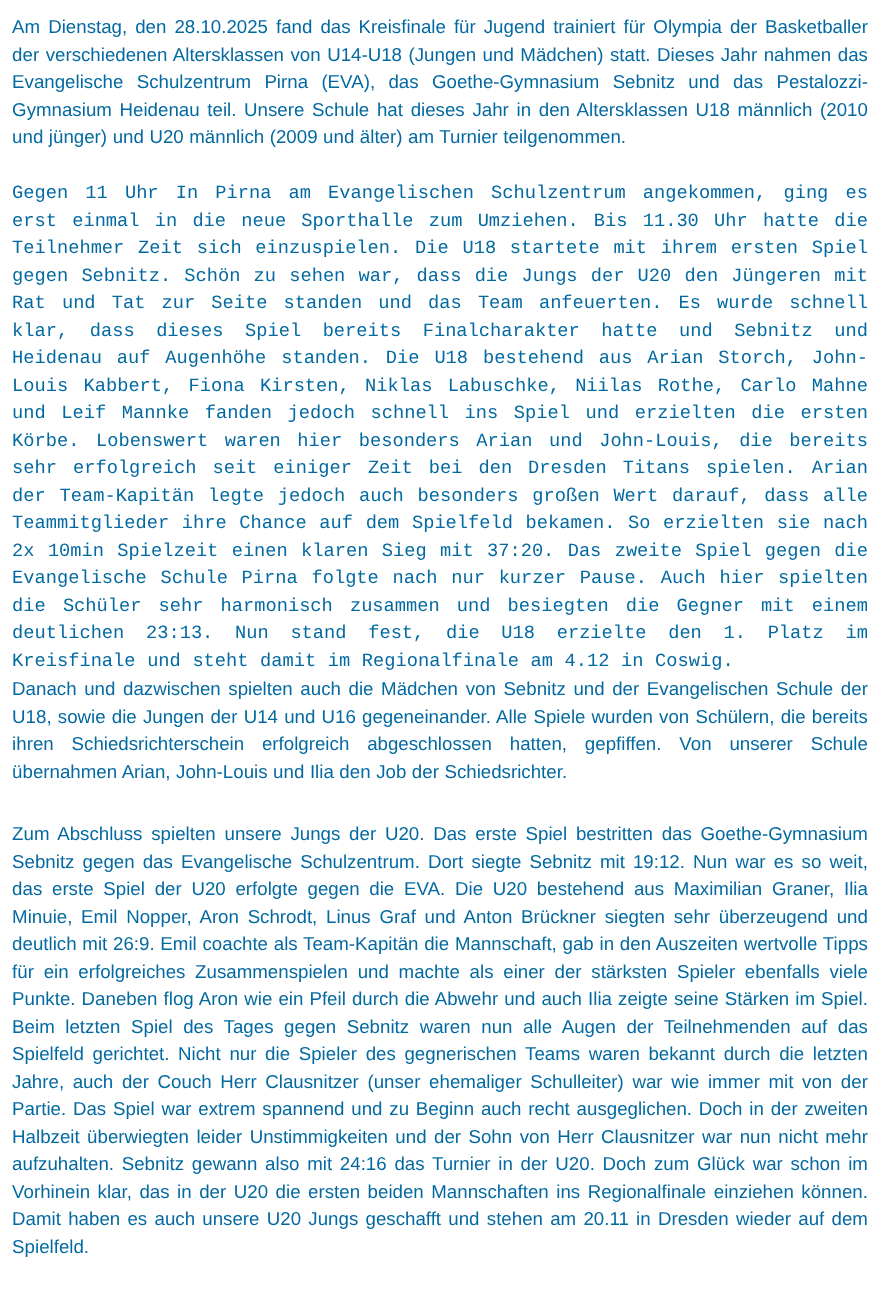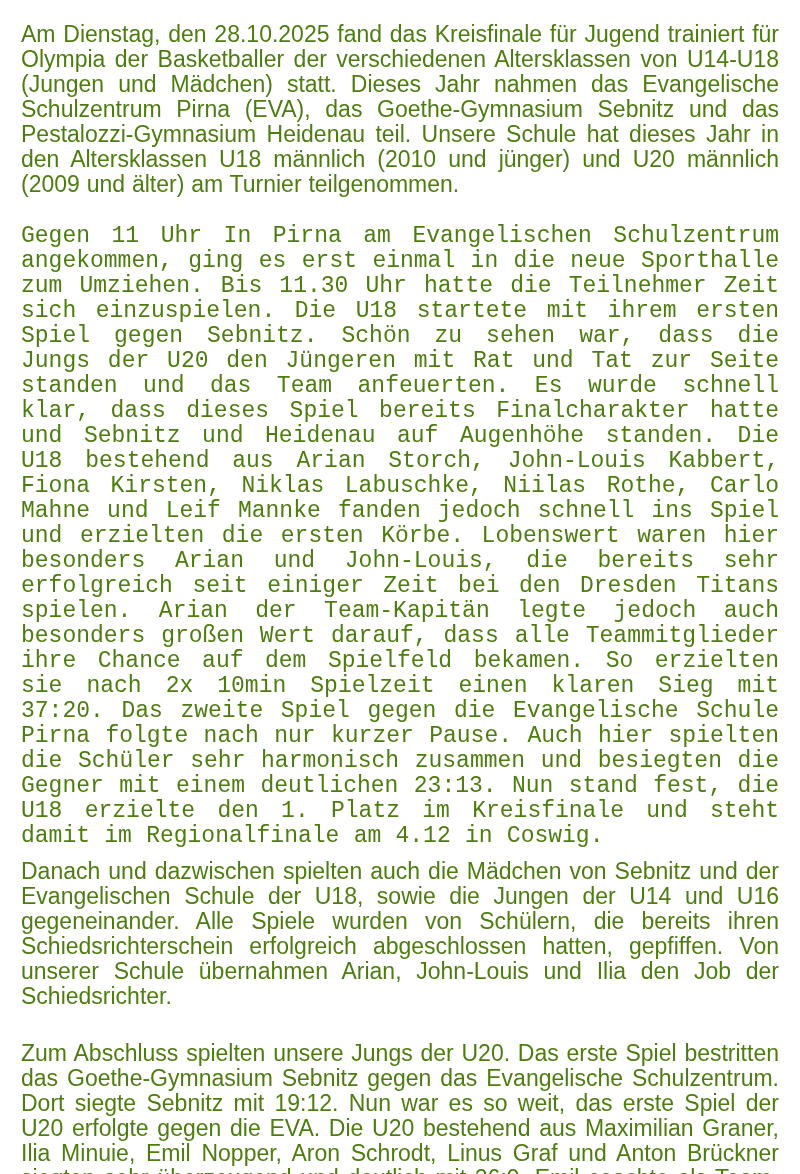--- a/index.html
+++ b/index.html
@@ -21,27 +21,27 @@
   }
   .doc-title {
     font-size: 20px;
     line-height: 26px;
     font-weight: bold;
     text-decoration: underline;
     margin: 0 0 30px 0;
     color: #000000;
   }
   .doc-paragraph {
-    font-size: 23px;
+    font-size: 17px;
     line-height: 25px;
     text-align: justify;
     text-justify: inter-word;
     hyphens: none;
-    margin: 10px;
-    color: #4d7c0f;
+    margin: 0;
+    color: #0369a1;
     word-spacing: 0.02em;
   }
   .para-gap {
     margin-top: 27px;
     font-family: Liberation Mono, monospace;
   }
   .para-gap-large {
     margin-top: 32px;
   }
   .para-no-gap {

